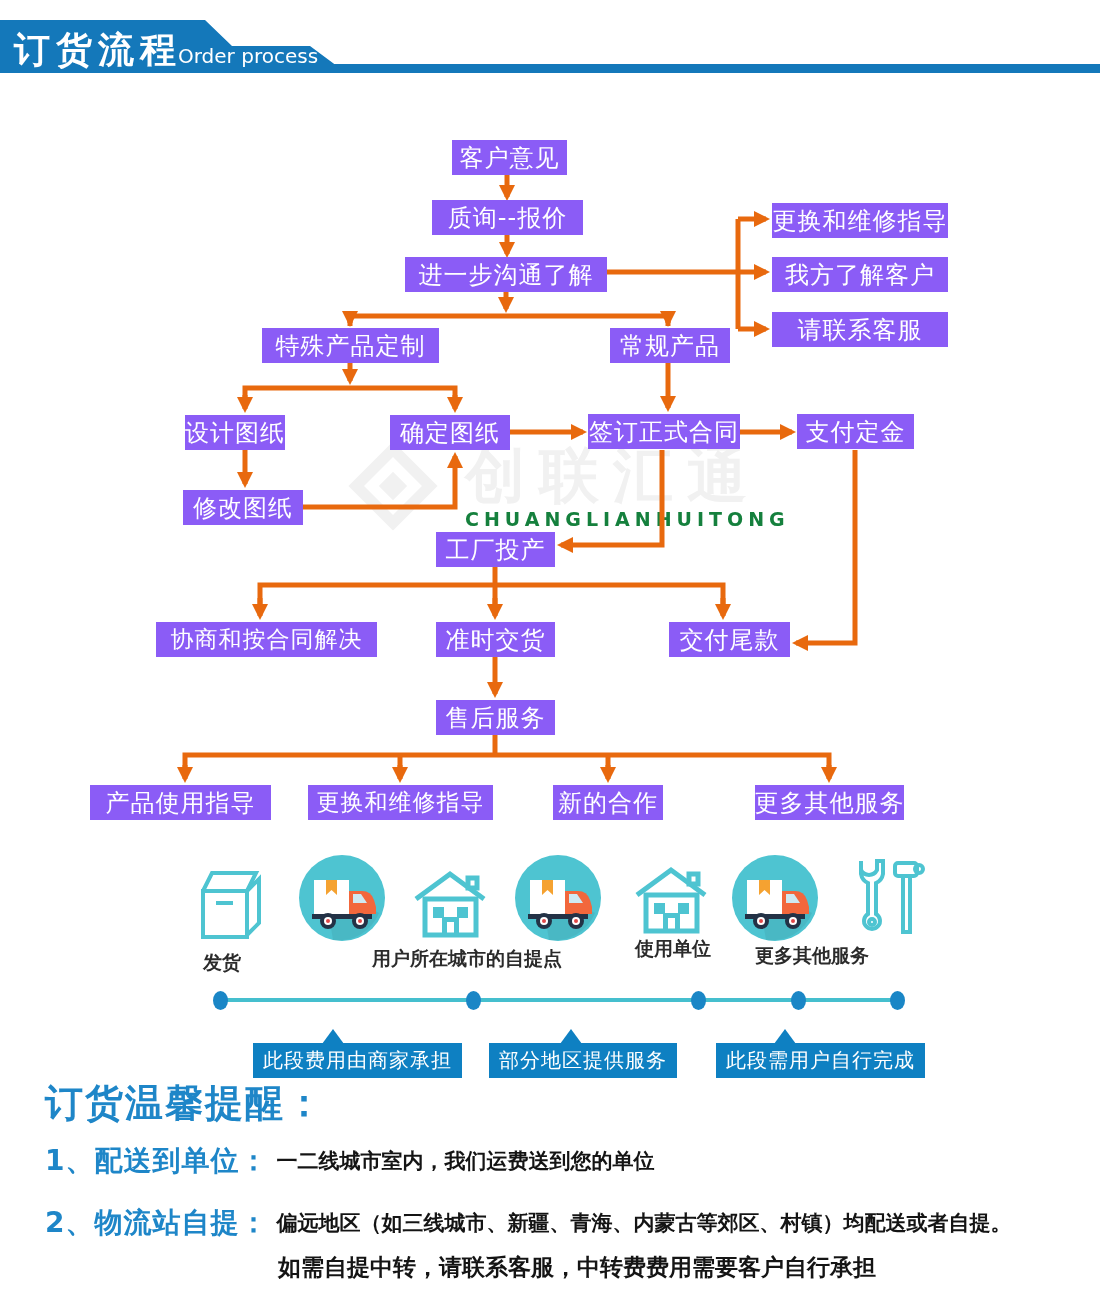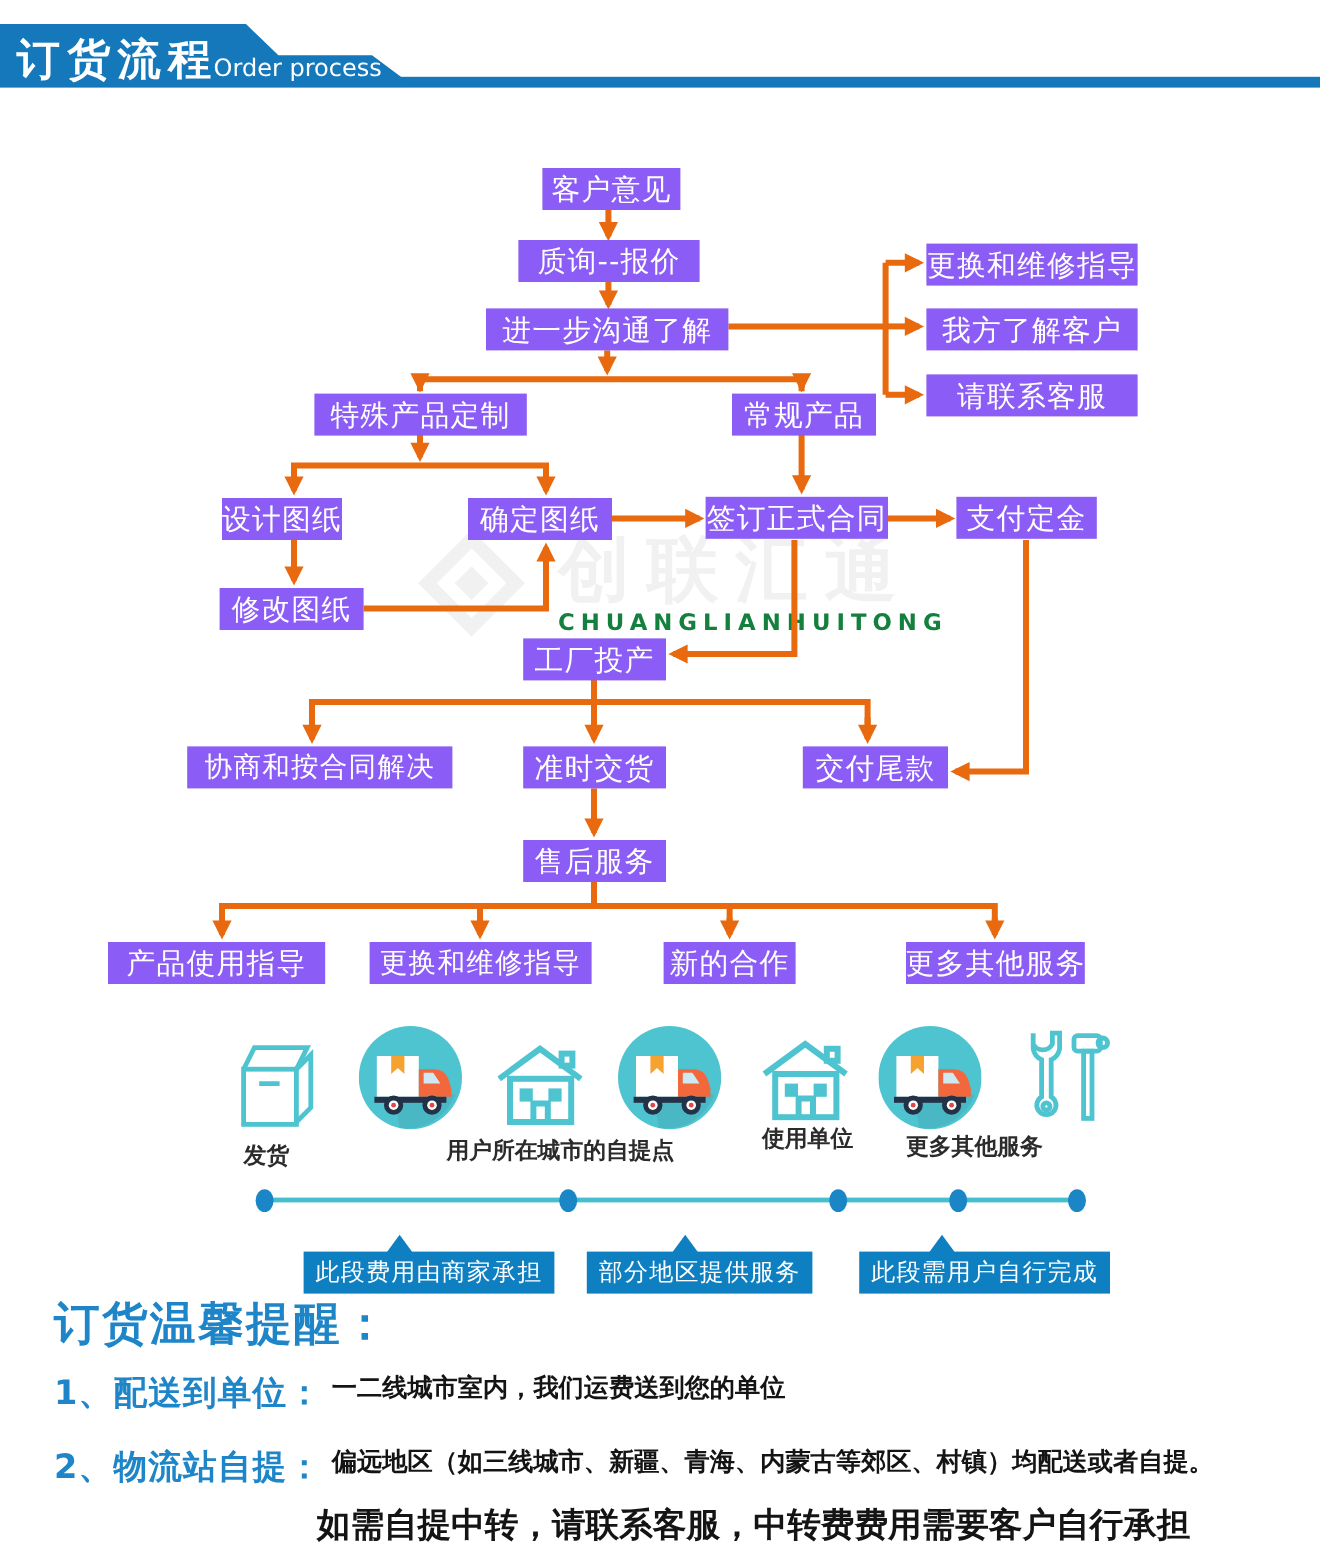--- a/index.html
+++ b/index.html
@@ -50,25 +50,25 @@
   .tag-tri{
     position:absolute;top:1029px;width:0;height:0;
     border-left:11px solid transparent;border-right:11px solid transparent;
     border-bottom:15px solid #0e80c2;
   }
   
   .notice-title{
     position:absolute;left:45px;top:1078px;font-size:38px;font-weight:bold;
     color:#1e86c8;letter-spacing:2px;white-space:nowrap;
   }
-  .notice-item{position:absolute;display:flex;align-items:flex-start;white-space:nowrap;}
+  .notice-item{position:absolute;display:flex;align-items:center;white-space:nowrap;}
   .notice-label{font-size:28px;font-weight:bold;color:#1e86c8;letter-spacing:1px;}
   .notice-text{font-size:21px;font-weight:600;color:#141414;margin-left:8px;}
   .notice-extra{
-    position:absolute;left:264px;top:1252px;font-size:28px;font-weight:600;
+    position:absolute;left:278px;top:1252px;font-size:23px;font-weight:600;
     color:#141414;white-space:nowrap;font-family:Liberation Mono, monospace;
   }
 </style>
 </head>
 <body>
 
 <div class="banner-main"></div>
 <div class="banner-strip"></div>
 <div class="banner-title-zh">订货流程</div>
 <div class="banner-title-en">Order process</div>

